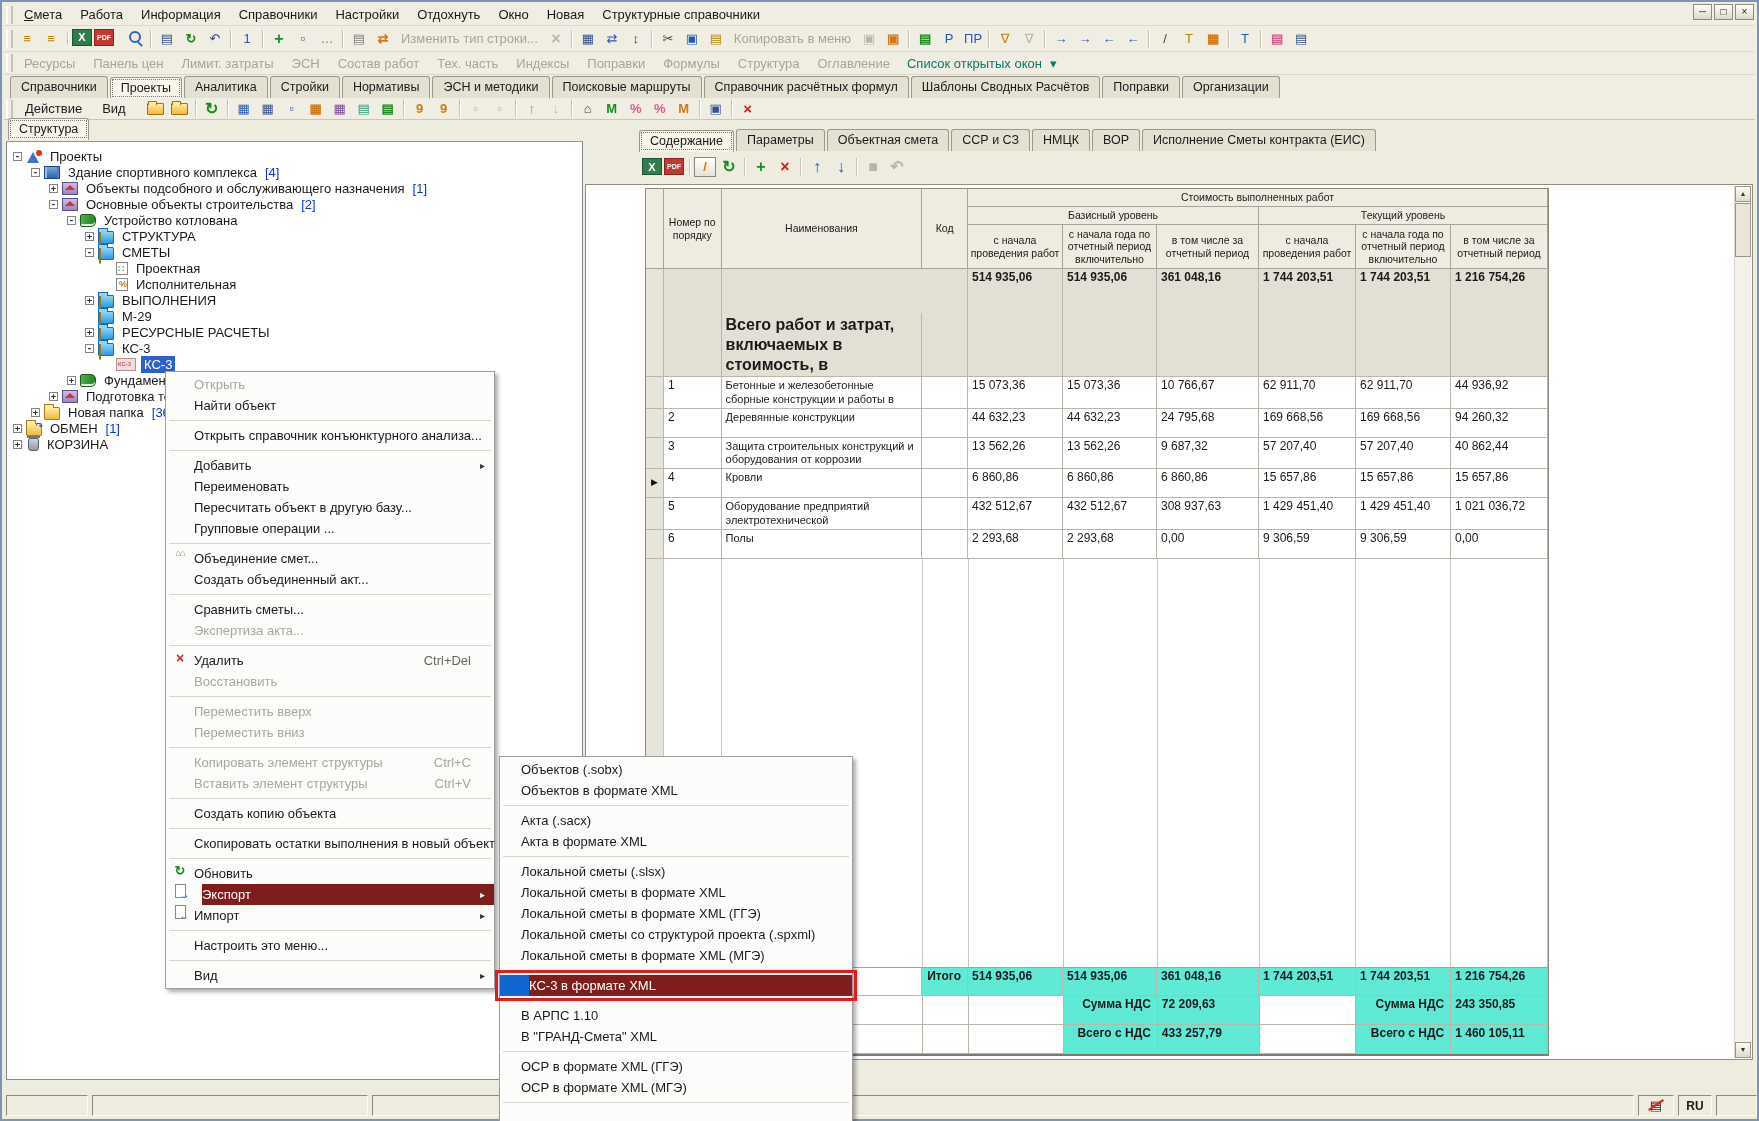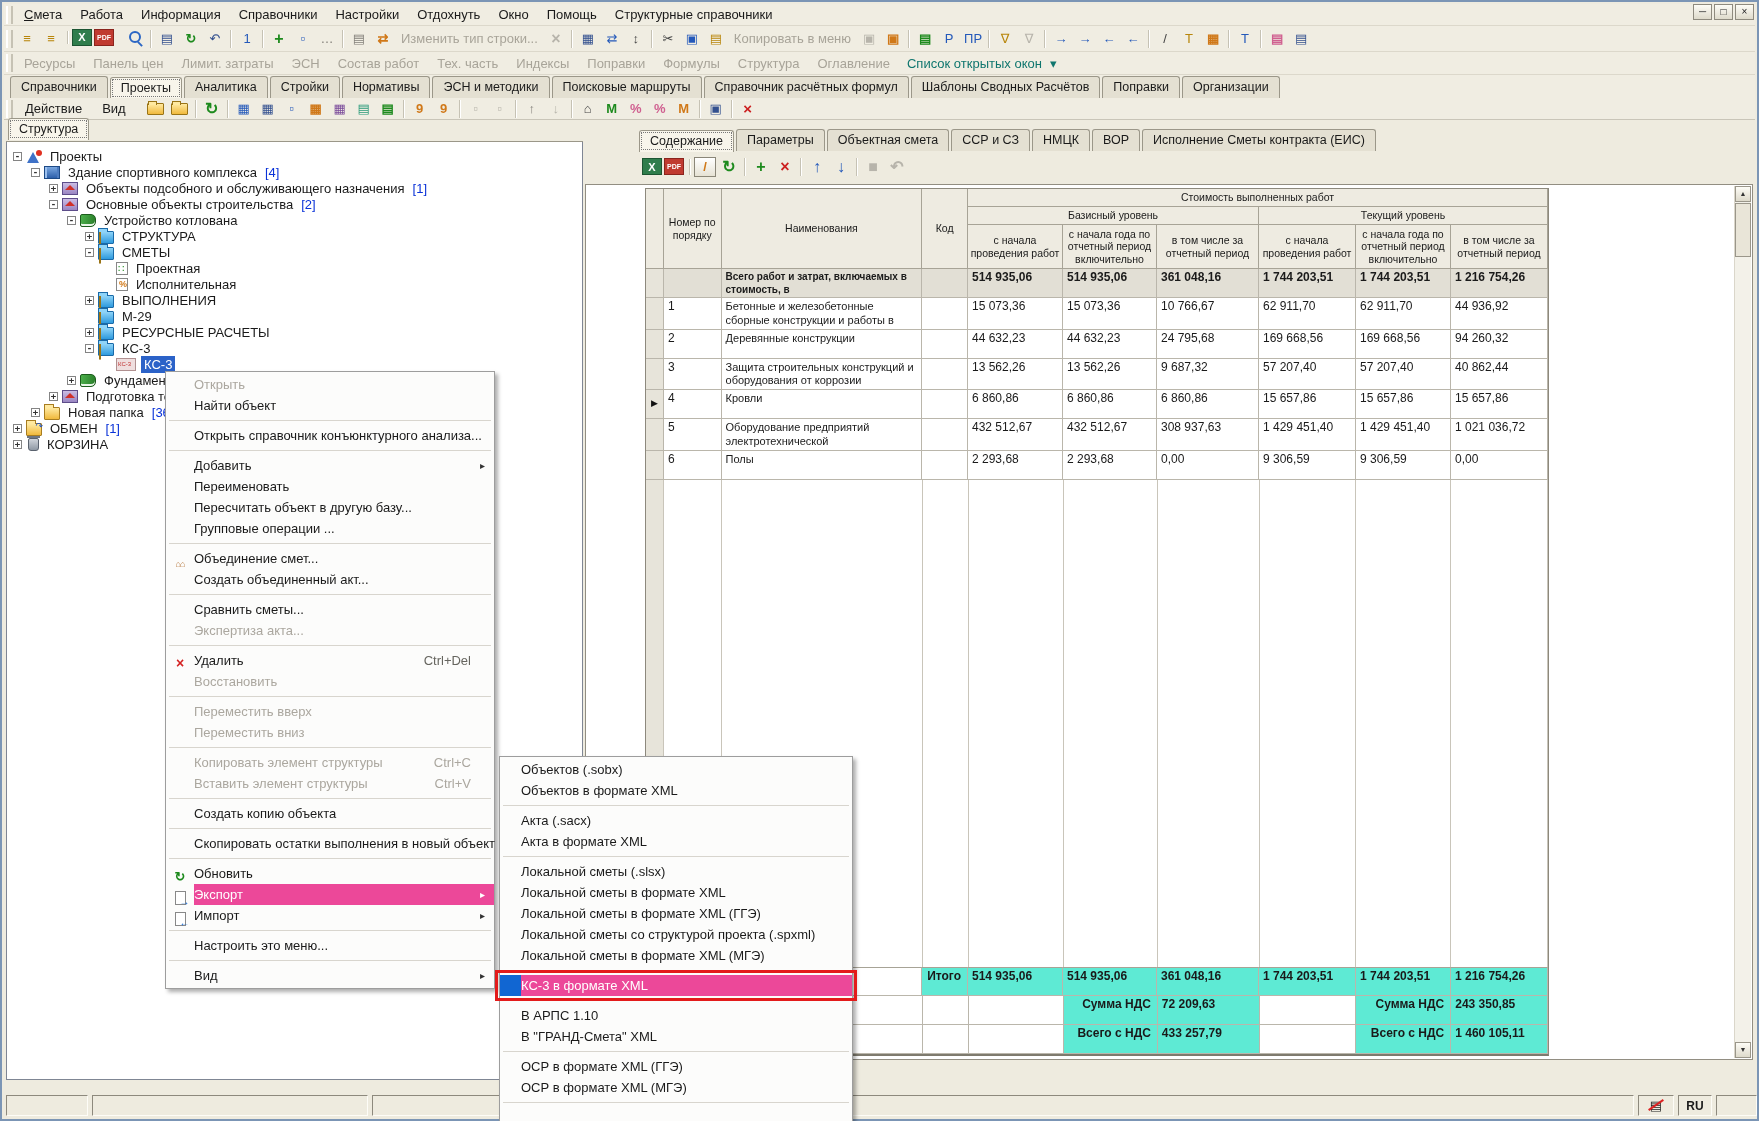--- a/index.html
+++ b/index.html
@@ -133,50 +133,50 @@
   .cl { border-right:1px solid #bab6ab; border-bottom:1px solid #bab6ab; padding:1px 4px;
         font-size:12px; overflow:hidden; }
   .nm { font-size:11px; line-height:1.25; padding-top:2px; }
   .mark { background:#e7e4da; padding:0; text-align:center; font-size:9px; line-height:27px; color:#111; }
   .vals { display:flex; }
   .vals span { display:block; }
   .vals span:nth-of-type(1){width:95px} .vals span:nth-of-type(2){width:94px}
   .vals span:nth-of-type(3){width:102px} .vals span:nth-of-type(4){width:97px}
   .vals span:nth-of-type(5){width:95px} .vals span:nth-of-type(6){width:97px}
   .trow.total { background:#e2dfd5; font-weight:bold; }
-  .trow.total .nm { font-size:10px; }
+  .trow.total .nm { font-size:16px;margin-top:44px; }
   .tfill { flex:1; display:flex; }
   .tfill div { border-right:1px solid #c9c5ba; }
   .tfill .mark { line-height:normal; }
   .foot { font-weight:bold; }
   .ft1 .cl { border-top:1px solid #a7a396; }
   .g { background:#5eead4; }
   .lr { text-align:right; padding-right:6px; }
 
   .vscroll { position:absolute; top:1px; bottom:1px; right:1px; width:17px; background:#f3f1e9; border-left:1px solid #dad6ca; }
   .sarr { position:absolute; left:0; right:0; height:16px; border:1px solid #9a968a; background:linear-gradient(#fdfcf6,#dedacb);
           text-align:center; font-size:7px; line-height:14px; color:#333; }
   .sarr.up{top:0} .sarr.dn{bottom:0}
   .sthumb { position:absolute; left:0; right:0; top:17px; height:54px; border:1px solid #9a968a; background:#e9e5d8; }
 
   
   .menu { position:absolute; background:#fcfcfb; border:1px solid #9d9d9d; box-shadow:3px 3px 4px rgba(0,0,0,.32);
           padding:2px 0; z-index:60; }
   .ctx { left:163px; top:369px; width:330px; }
   .sub { left:497px; top:754px; width:354px; padding-bottom:14px; z-index:61; }
-  .mi { display:flex; align-items:flex-end; height:21px; }
+  .mi { display:flex; align-items:flex-start; height:21px; }
   .mi.sep { height:1px; background:#d8d5ce; margin:4px 3px; overflow:hidden; }
   .gut { width:28px; flex:none; display:flex; align-items:center; justify-content:center; }
   .sub .gut { width:21px; }
   .body { flex:1; display:flex; align-items:center; height:100%; padding-right:3px; }
   .lbl { flex:1; white-space:nowrap; overflow:hidden; }
   .sc { color:#66655f; padding-right:9px; white-space:nowrap; }
   .arr { width:11px; font-size:10px; color:#333; }
   .mi.disabled .lbl,.mi.disabled .sc { color:#aba79f; }
-  .mi.highlighted .body { background:#ec4899; }
+  .mi.highlighted .body { background:#7f1d1d;margin-left:8px; }
   .mi.highlighted .lbl,.mi.highlighted .sc,.mi.highlighted .arr { color:#fff; }
   .sub .mi.highlighted { background:#1166d2; outline:3px solid #e31b1b; outline-offset:2px; }
   .sub .mi.highlighted .lbl { color:#fff; }
   .mic { display:flex; align-items:center; justify-content:center; font-size:12px; }
   .mic::after { content:attr(data-glyph); }
   .mic[data-icon="delete"]::after { color:#d42222; font-weight:bold; font-size:14px; }
   .mic[data-icon="refresh"]::after { color:#1d8a1d; font-weight:bold; font-size:13px; }
   .mic[data-icon="merge-estimates"]::after { color:#b06a2a; font-size:9px; letter-spacing:-1px; }
   .mic[data-icon="export"],.mic[data-icon="import"] { width:11px; height:14px; background:#fff; border:1px solid #888; position:relative; }
   .mic[data-icon="export"]::after,.mic[data-icon="import"]::after { position:absolute; right:-5px; bottom:-3px;
@@ -196,21 +196,21 @@
     <span class="grip"></span>
     <div style="display:flex">
 
     <span class="mitem">Смета</span>
         <span class="mitem">Работа</span>
         <span class="mitem">Информация</span>
         <span class="mitem">Справочники</span>
         <span class="mitem">Настройки</span>
         <span class="mitem">Отдохнуть</span>
         <span class="mitem">Окно</span>
-        <span class="mitem">Помощь</span>
+        <span class="mitem">Новая</span>
         <span class="mitem">Структурные справочники</span>
       </div>
   </div>
   <div class="wbtns">
 
   <span class="wbtn">─</span>
       <span class="wbtn">□</span>
       <span class="wbtn">×</span>
     </div>
 

